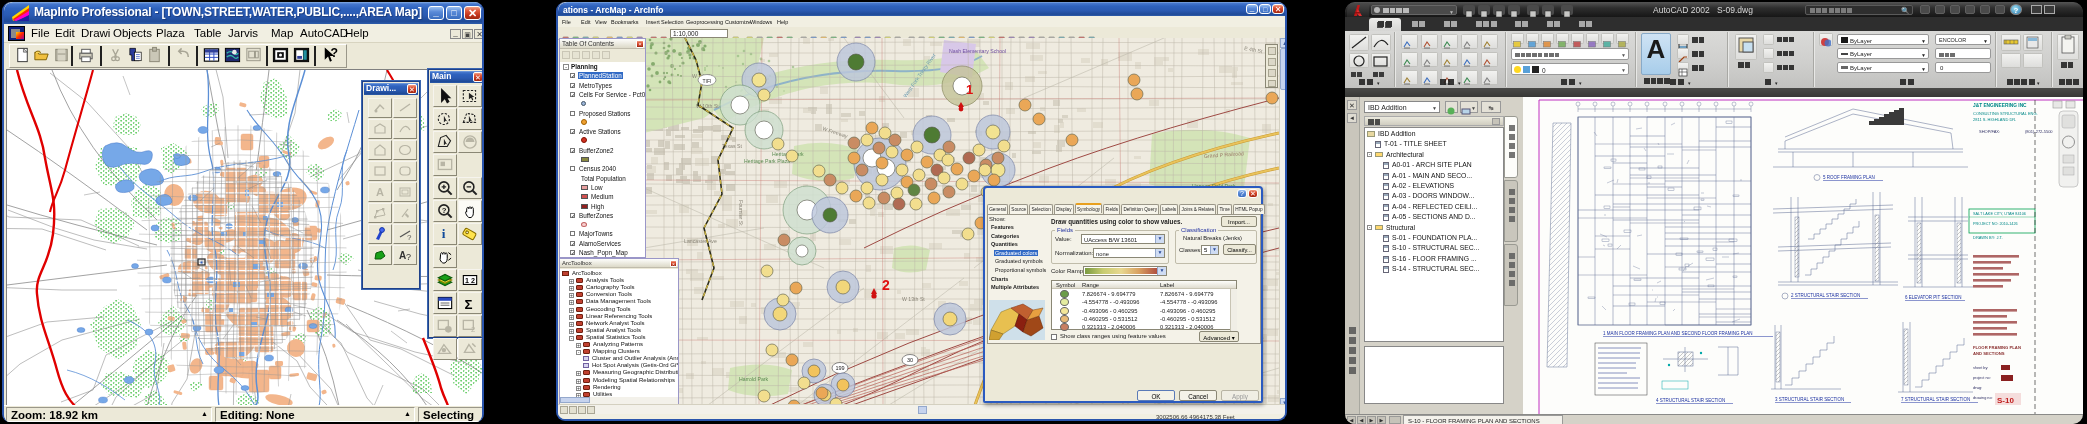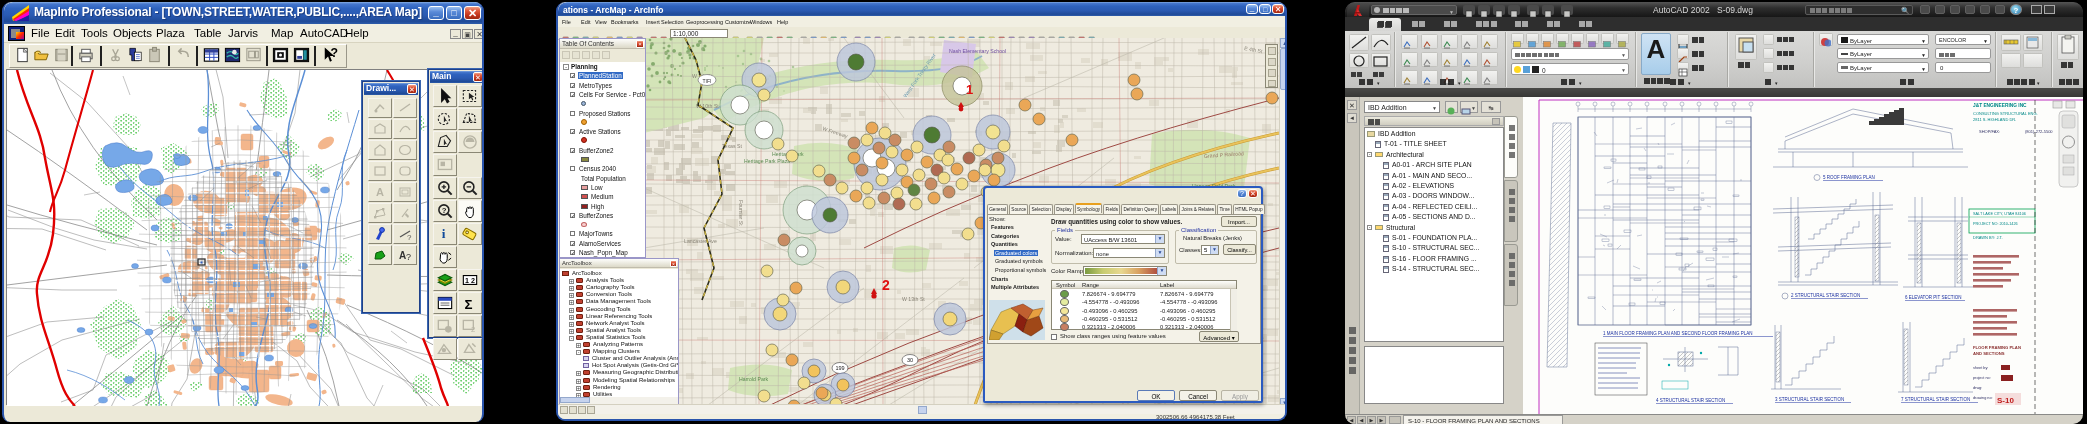--- a/index.html
+++ b/index.html
@@ -24,21 +24,21 @@
       <div class="btnw" style="left:424px;top:4px;width:16px;height:14px;font-size:10px;line-height:9px;font-weight:bold;">_</div>
       <div class="btnw" style="left:442px;top:4px;width:16px;height:14px;font-size:9px;line-height:13px;">□</div>
       <div class="btnx" style="left:460px;top:4px;width:17px;height:14px;font-size:11px;line-height:13px;font-weight:bold;">✕</div>
       <div class="abs" style="left:0;top:22px;width:482px;height:19px;background:#f1efe2;border-bottom:1px solid #d8d4c0;"></div>
       <div class="abs" style="left:4px;top:24px;width:17px;height:15px;background:#10207a;border:1px solid #000;">
         <div class="abs" style="left:2px;top:2px;width:9px;height:9px;background:#8a8a8a;"></div>
         <div class="abs" style="left:7px;top:5px;width:8px;height:7px;background:linear-gradient(135deg,#ffd400,#ff2800 50%,#a000a0);"></div>
       </div>
       <div class="abs" style="left:27px;top:25px;font-size:11.5px;color:#000;">File</div>
       <div class="abs" style="left:51px;top:25px;font-size:11.5px;color:#000;">Edit</div>
-      <div class="abs" style="left:77px;top:25px;font-size:11.5px;color:#000;">Tools</div>
+      <div class="abs" style="left:77px;top:25px;font-size:11.5px;color:#000;">Drawi</div>
       <div class="abs" style="left:109px;top:25px;font-size:11.5px;color:#000;">Objects</div>
       <div class="abs" style="left:152px;top:25px;font-size:11.5px;color:#000;">Plaza</div>
       <div class="abs" style="left:190px;top:25px;font-size:11.5px;color:#000;">Table</div>
       <div class="abs" style="left:224px;top:25px;font-size:11.5px;color:#000;">Jarvis</div>
       <div class="abs" style="left:267px;top:25px;font-size:11.5px;color:#000;">Map</div>
       <div class="abs" style="left:296px;top:25px;font-size:11.5px;color:#000;">AutoCAD</div>
       <div class="abs" style="left:341px;top:25px;font-size:11.5px;color:#000;">Help</div>
       <div class="abs" style="left:446px;top:27px;width:11px;height:10px;border:1px solid #888;background:#ece9d8;font-size:8px;line-height:5px;text-align:center;color:#444;">_</div>
       <div class="abs" style="left:458px;top:27px;width:11px;height:10px;border:1px solid #888;background:#ece9d8;font-size:7px;line-height:9px;text-align:center;color:#444;">▣</div>
       <div class="abs" style="left:470px;top:27px;width:11px;height:10px;border:1px solid #888;background:#ece9d8;font-size:8px;line-height:9px;text-align:center;color:#444;">✕</div>
@@ -647,21 +647,21 @@
           <line x1="260" y1="110" x2="239" y2="120" stroke="#8a8a8a" stroke-width="0.5"></line>
           <line x1="222" y1="191" x2="224" y2="215" stroke="#8a8a8a" stroke-width="0.5"></line>
           <path d="M10 0 C20 40 34 58 38 88 C44 122 50 130 46 164 C42 196 28 204 30 224 C32 252 42 270 50 300 C56 322 62 330 68 336" stroke="#e00000" stroke-width="2.4" fill="none"></path>
           <path d="M86 0 C78 30 66 70 58 100 C52 122 46 128 43 142" stroke="#e00000" stroke-width="2.1" fill="none"></path>
           <path d="M380 0 C386 10 390 16 393 24" stroke="#e00000" stroke-width="2.1" fill="none"></path>
           <path d="M416 268 C424 288 430 302 434 318 C438 330 440 332 441 336" stroke="#e00000" stroke-width="2.4" fill="none"></path>
           <rect x="191" y="189" width="7" height="6" fill="none" stroke="#303030" stroke-width="1.3"></rect>
           <rect x="193.5" y="191.5" width="2" height="2" fill="#3060c0"></rect>
         </svg>
       </div>
-      <div class="abs" style="left:358px;top:79px;width:58px;height:232px;background:#ece9d8;border:1px solid #1e4089;box-shadow:0 0 0 1px #3a66b0;">
+      <div class="abs" style="left:358px;top:79px;width:58px;height:208px;background:#ece9d8;border:1px solid #1e4089;box-shadow:0 0 0 1px #3a66b0;">
         <div class="abs tb-blue" style="left:1px;top:1px;width:54px;height:12px;font-size:8.5px;font-weight:bold;color:#fff;padding-left:2px;">Drawi...</div>
         <div class="btnx" style="left:44px;top:2px;width:10px;height:10px;font-size:7px;line-height:9px;border-radius:2px;">✕</div>
         <div class="ft-btn" style="left:5px;top:16px;width:24px;height:20px;"><svg width="22" height="18" viewBox="0 0 18 18">
             <path d="M4 12 L9 6 L13 10" stroke="#b8b5a5" stroke-width="1.4" fill="none"></path>
             <circle cx="5" cy="12" r="1.5" fill="#b8b5a5"></circle>
           </svg></div>
         <div class="ft-btn" style="left:30px;top:16px;width:24px;height:20px;"><svg width="22" height="18" viewBox="0 0 18 18">
             <path d="M4 12 L14 5" stroke="#b8b5a5" stroke-width="1.4"></path>
           </svg></div>
         <div class="ft-btn" style="left:5px;top:37px;width:24px;height:20px;"><svg width="22" height="18" viewBox="0 0 18 18">
@@ -802,20 +802,25 @@
             <text x="10" y="14" font-size="7" fill="#b8b5a5">2</text>
           </svg></div>
         <div class="ft-btn" style="left:4px;top:268px;width:24px;height:22px;background:#ece9d8;"><svg width="22" height="20" viewBox="0 0 18 18">
             <path d="M3 13 L8 5 L14 13 Z" fill="none" stroke="#b8b5a5" stroke-width="1.2"></path>
             <circle cx="8" cy="10" r="2" fill="#b8b5a5"></circle>
           </svg></div>
         <div class="ft-btn" style="left:29px;top:268px;width:24px;height:22px;background:#ece9d8;"><svg width="22" height="20" viewBox="0 0 18 18">
             <path d="M4 12 L8 5 L13 12 Z" fill="none" stroke="#b8b5a5" stroke-width="1.2"></path>
             <path d="M11 4 l3 3" stroke="#b8b5a5" stroke-width="1.4"></path>
           </svg></div>
+      </div>
+      <div class="abs" style="left:0;top:403px;width:482px;height:17px;background:#ece9d8;border-top:1px solid #fff;">
+        <div class="abs" style="left:2px;top:1px;width:206px;height:15px;border:1px solid;border-color:#9a9789 #fff #fff #9a9789;font-size:11.5px;font-weight:bold;padding:1px 4px;color:#000;">Zoom: 18.92 km<span style="position:absolute;right:3px;top:2px;font-size:7px;">▲</span></div>
+        <div class="abs" style="left:211px;top:1px;width:200px;height:15px;border:1px solid;border-color:#9a9789 #fff #fff #9a9789;font-size:11.5px;font-weight:bold;padding:1px 4px;color:#000;">Editing: None<span style="position:absolute;right:3px;top:2px;font-size:7px;">▲</span></div>
+        <div class="abs" style="left:414px;top:1px;width:70px;height:15px;border:1px solid;border-color:#9a9789 #fff #fff #9a9789;font-size:11.5px;font-weight:bold;padding:1px 4px;color:#000;">Selecting</div>
       </div>
     </div>
     <div class="abs" style="left:556px;top:2px;width:731px;height:419px;border-radius:9px;background:#ece9d8;overflow:hidden;border:2px solid #2a55ad;border-top:none;">
       <div class="abs tb-blue" style="left:0;top:0;width:731px;height:14px;border-radius:9px 9px 0 0;"></div>
       <div class="abs" style="left:5px;top:2.5px;font-size:8.5px;font-weight:bold;color:#fff;">ations - ArcMap - ArcInfo</div>
       <div class="btnw" style="left:688px;top:2px;width:12px;height:10px;font-size:8px;line-height:5px;">_</div>
       <div class="btnw" style="left:701px;top:2px;width:12px;height:10px;font-size:7px;line-height:9px;">□</div>
       <div class="btnx" style="left:714px;top:2px;width:12px;height:10px;font-size:8px;line-height:9px;">✕</div>
       <div class="abs" style="left:0;top:14px;width:731px;height:11px;background:#f1efe2;"></div>
       <div class="abs" style="left:4px;top:16.5px;font-size:5.5px;color:#111;">File</div>

